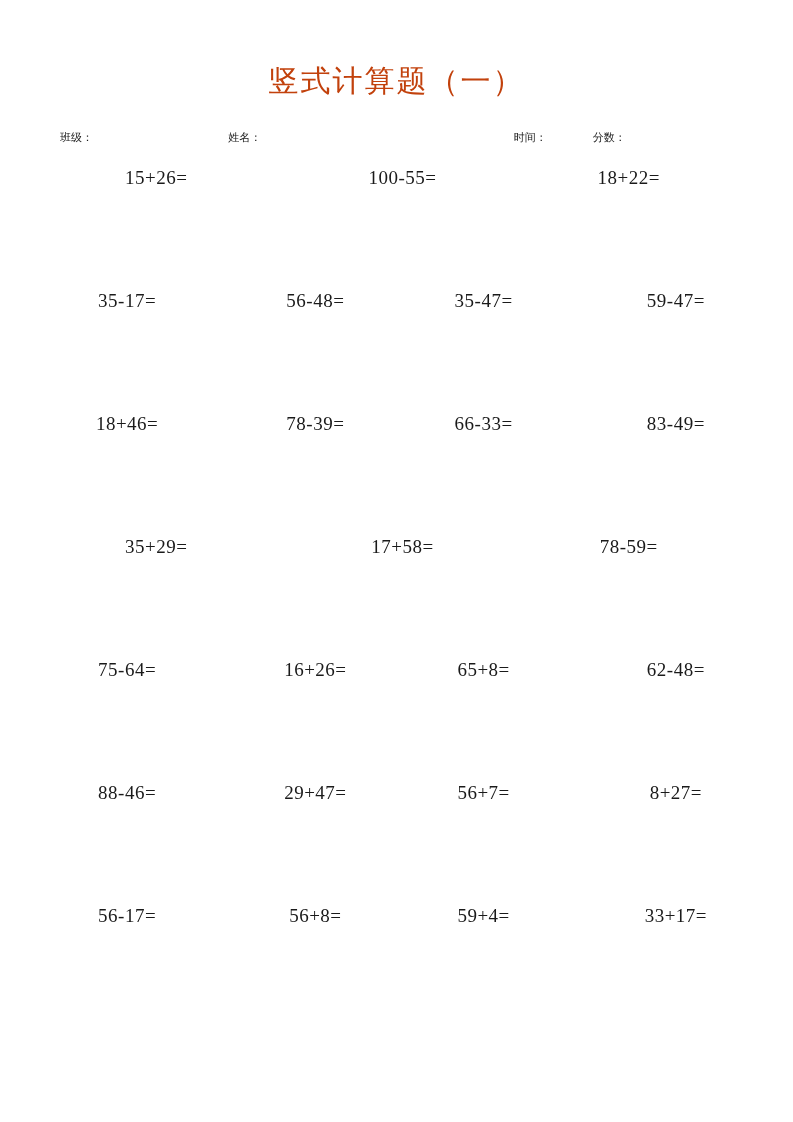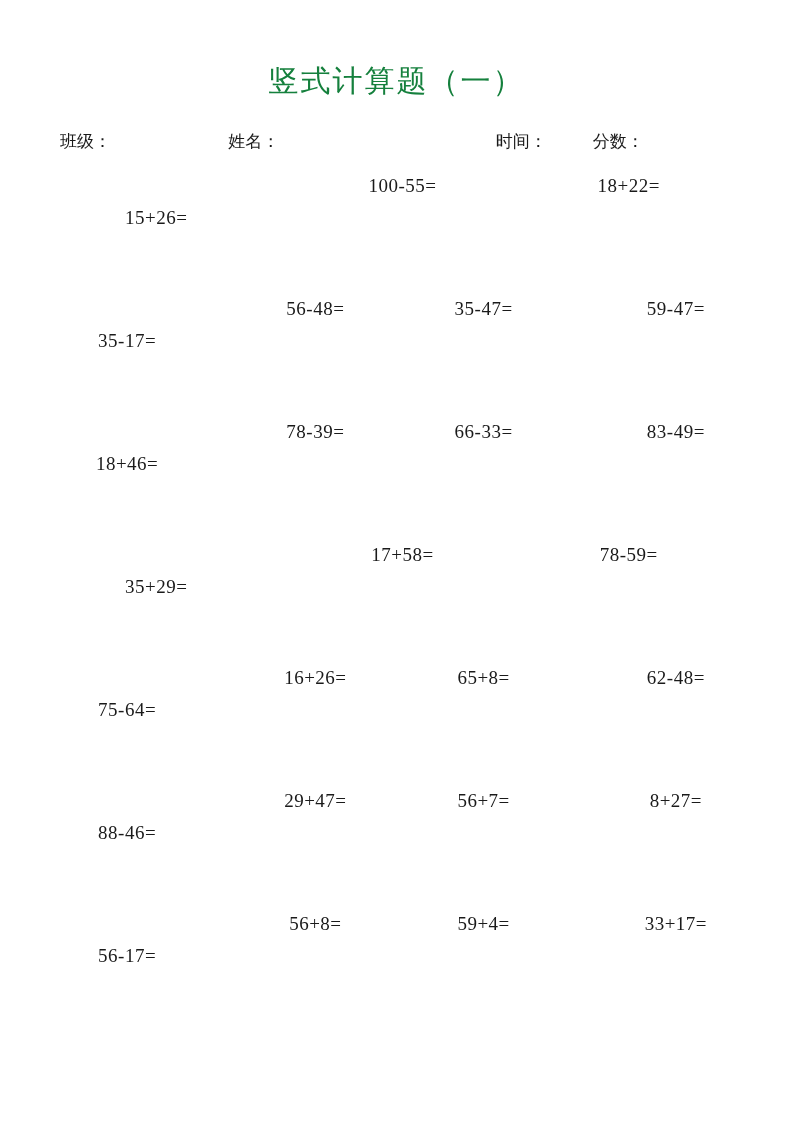--- a/index.html
+++ b/index.html
@@ -30,32 +30,32 @@
 
   
   .title {
     margin: 0;
     padding-top: 62px;
     text-align: center;
     font-size: 30px;
     font-weight: normal;
     letter-spacing: 2px;
     line-height: 1.25;
-    color: #15803d;
+    color: #c2410c;
   }
 
   
   .info-row {
     display: flex;
     margin-top: 30px;
     padding: 0 6px;
   }
   .info-cell {
     flex: 1 1 25%;
-    font-size: 17px;
+    font-size: 11px;
     line-height: 1.4;
     color: #1a1a1a;
     white-space: nowrap;
   }
   .info-cell.c1 { padding-left: 6px;  text-align: left; }
   .info-cell.c2 { padding-left: 22px; text-align: left; }
   .info-cell.c3 { padding-left: 26px; text-align: right; }
   .info-cell.c4 { padding-left: 46px; text-align: left; }
 
   
@@ -69,21 +69,21 @@
   .problem-cell {
     flex: 1 1 25%;
     font-size: 19px;
     line-height: 1.2;
     text-align: center;
     color: #1a1a1a;
     white-space: nowrap;
     letter-spacing: 0.5px;
   }
   
-  .problem-row .problem-cell:nth-child(1) { transform: translateX(-8px); margin-top: 32px; }
+  .problem-row .problem-cell:nth-child(1) { transform: translateX(-8px); }
   .problem-row .problem-cell:nth-child(2) { transform: translateX(6px); }
   .problem-row .problem-cell:nth-child(3) { transform: translateX(0px); }
   .problem-row .problem-cell:nth-child(4) { transform: translateX(18px); }
 </style>
 </head>
 <body>
 
 <div class="page">
 
   <h1 class="title">竖式计算题（一）</h1>

